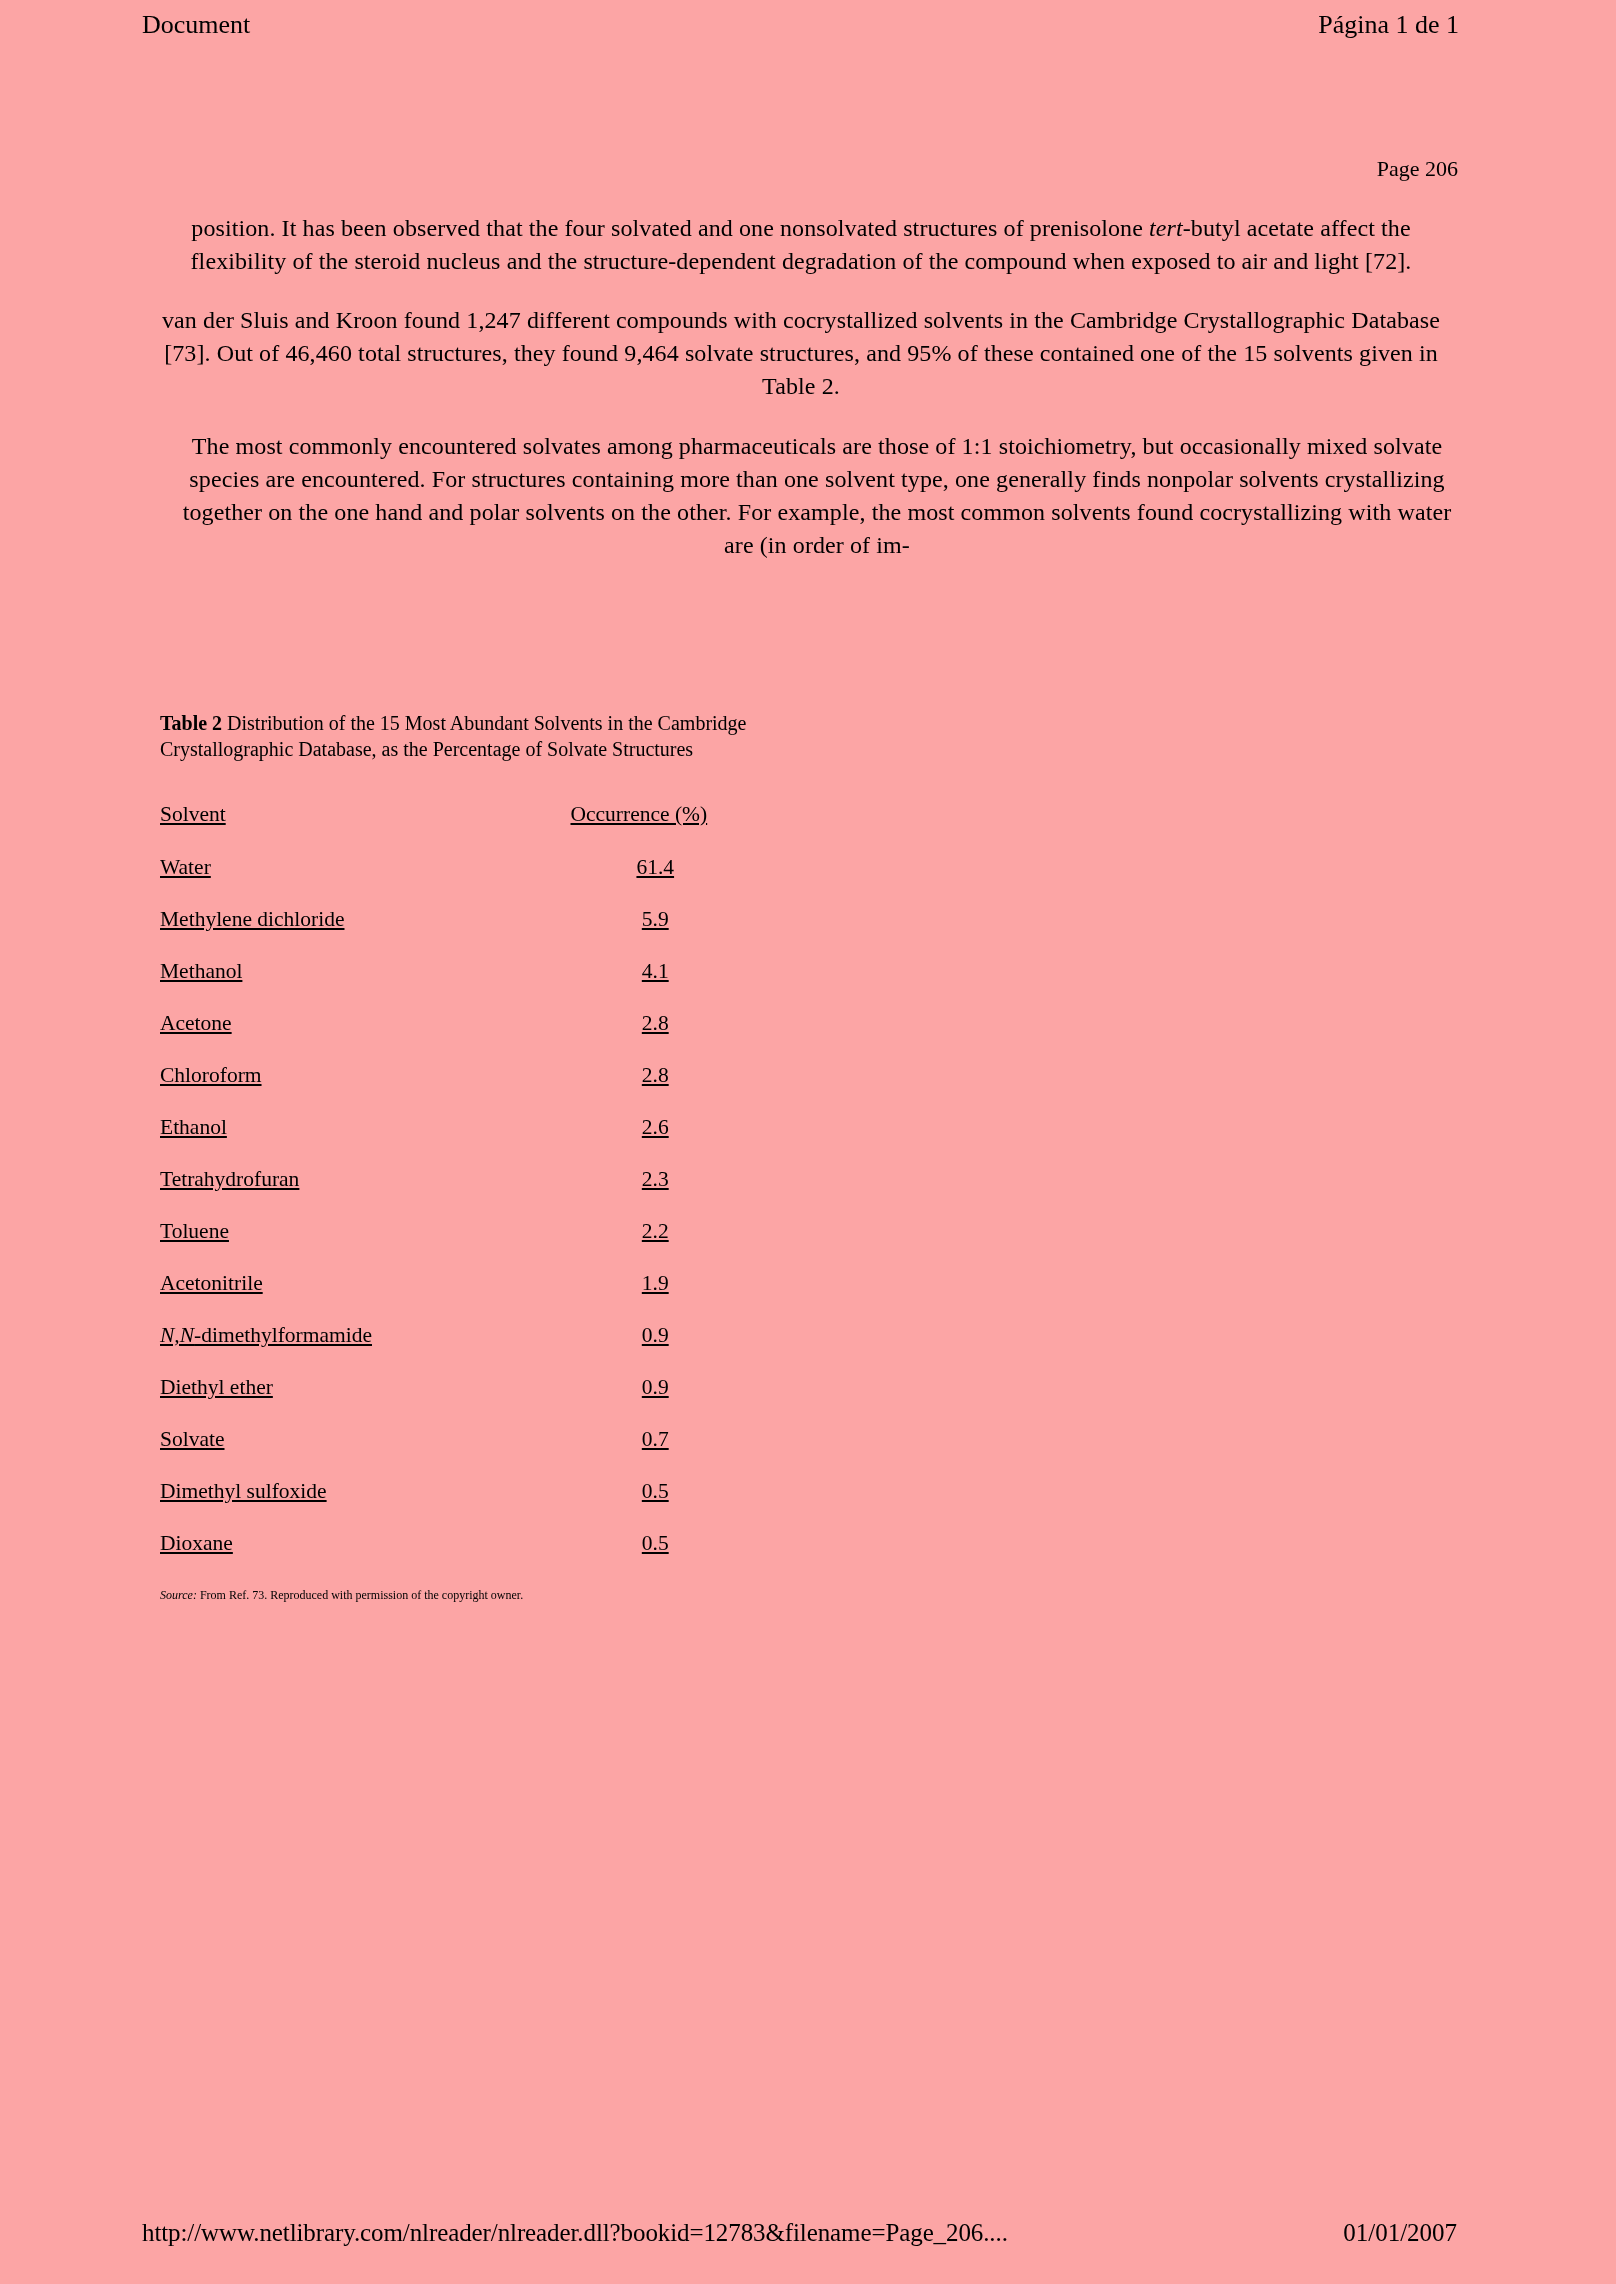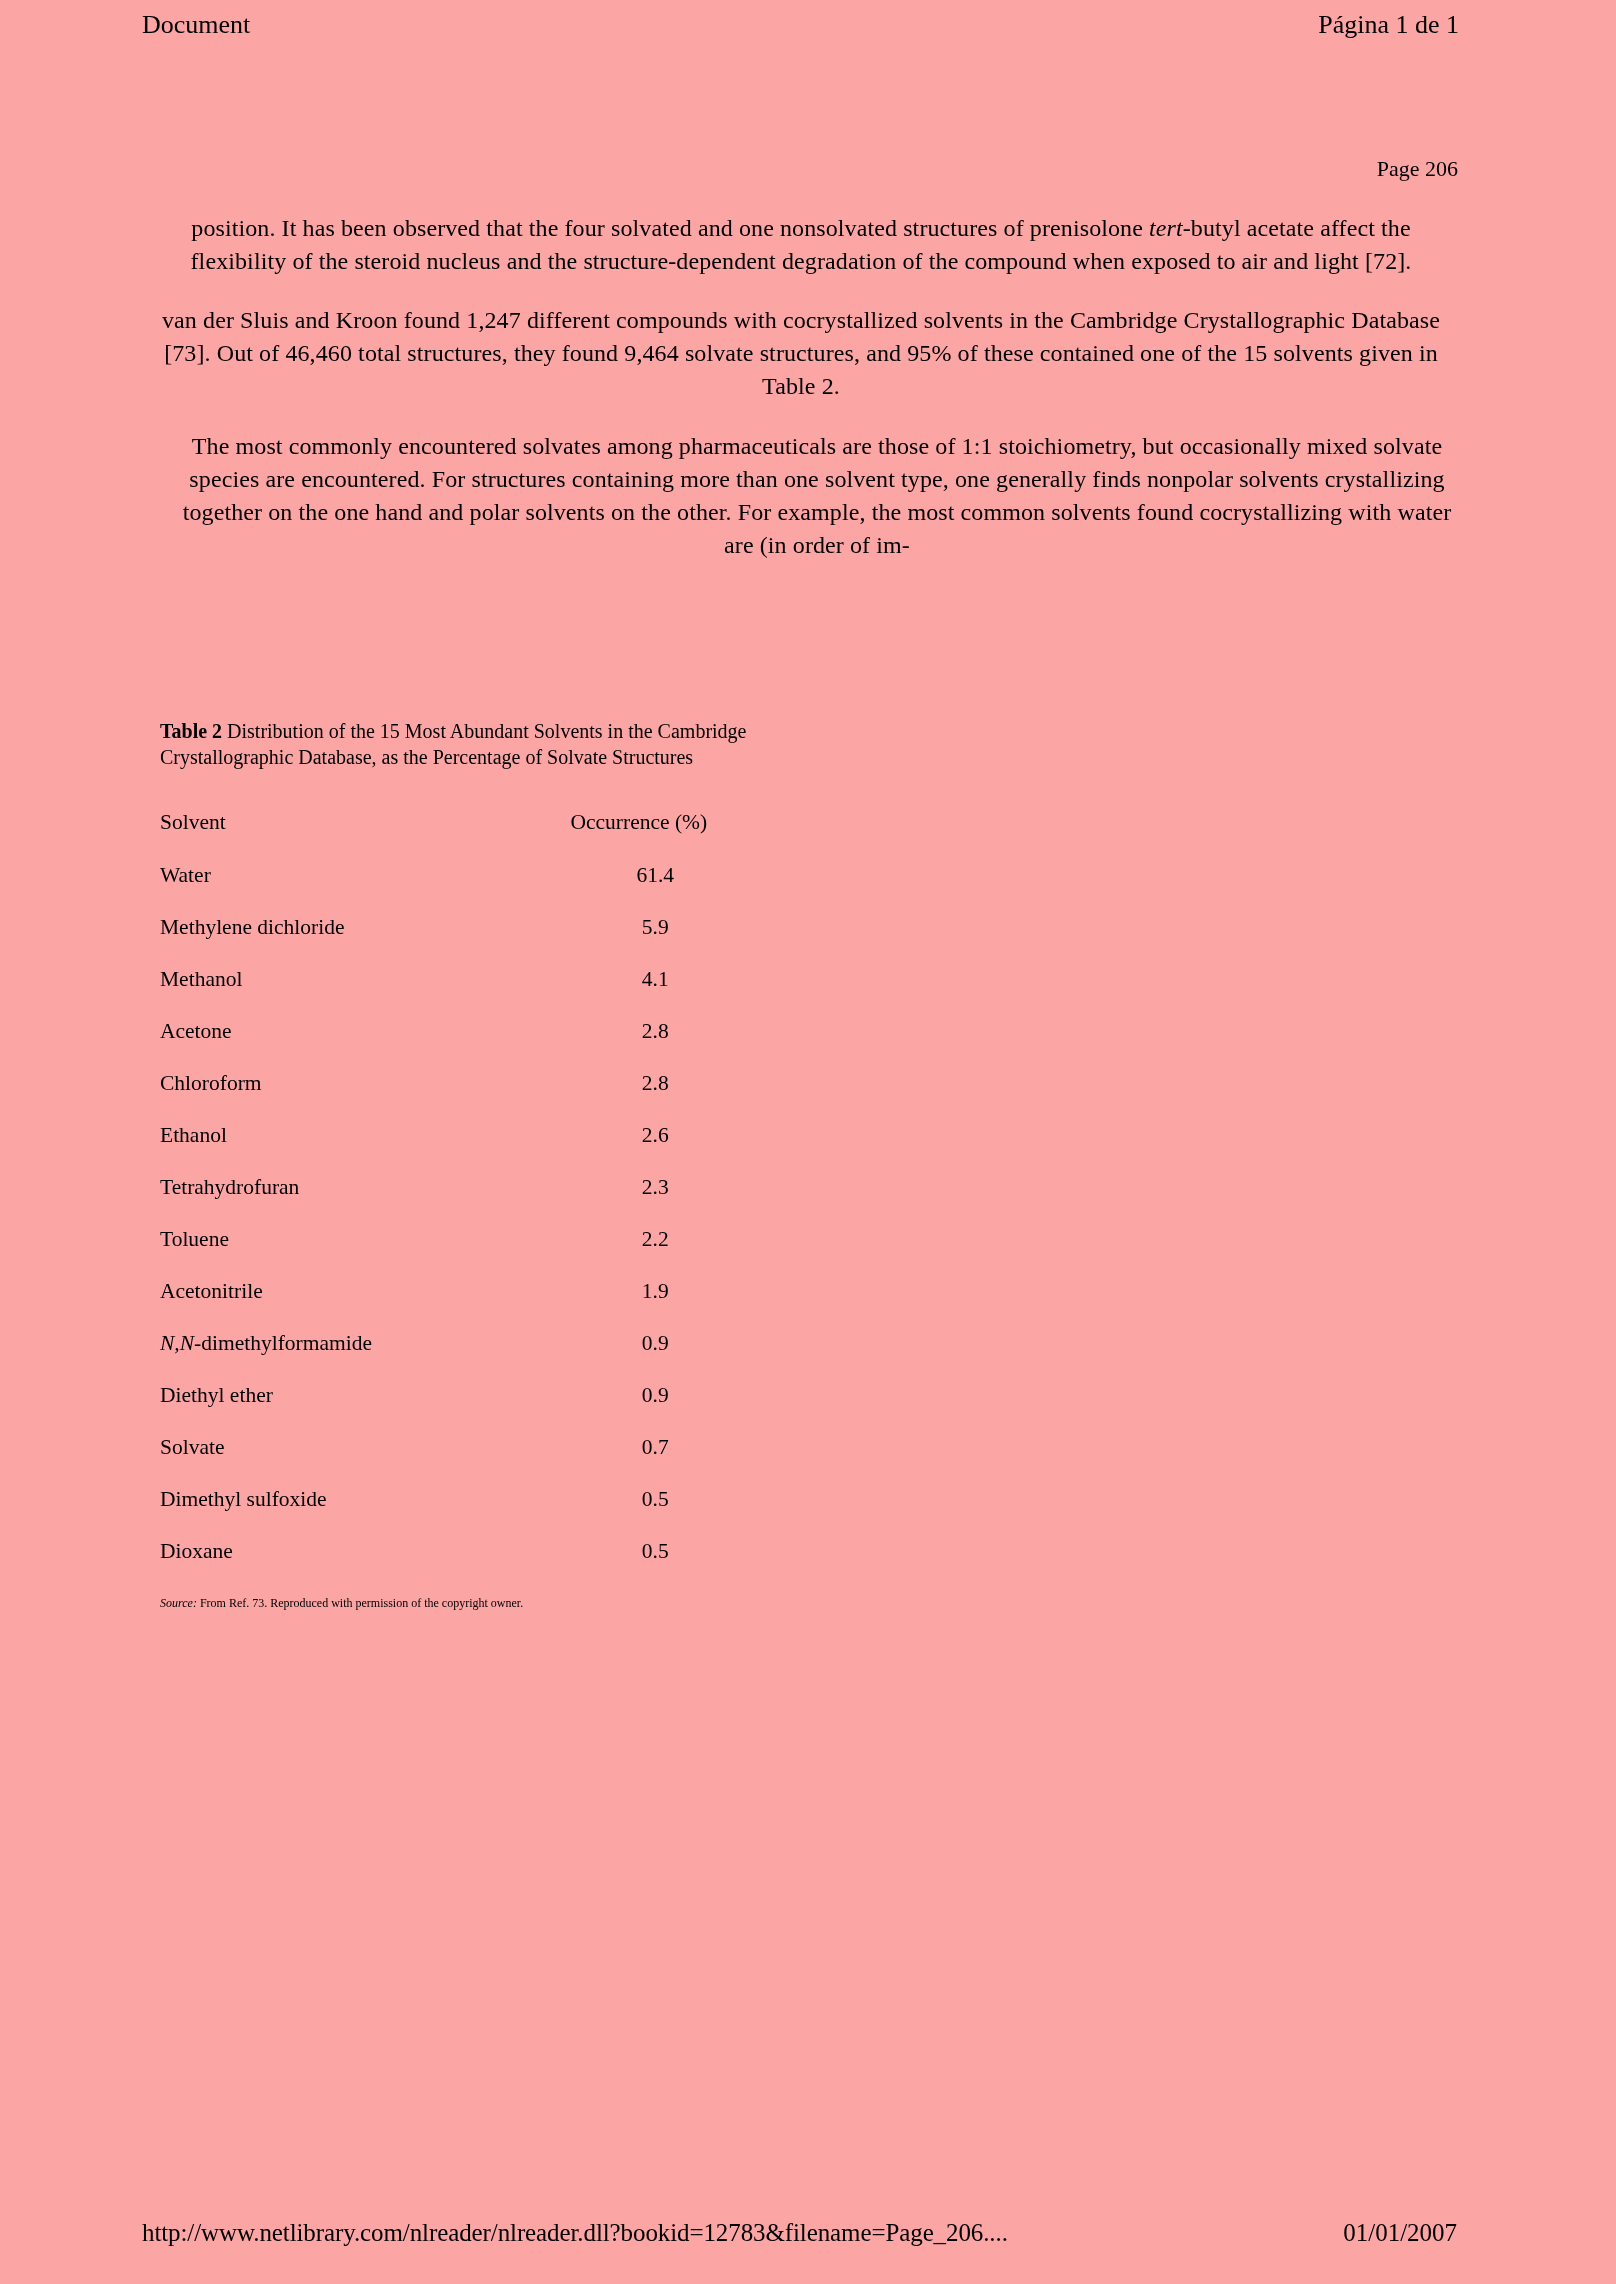--- a/index.html
+++ b/index.html
@@ -66,39 +66,40 @@
   
   .table-block {
     position: absolute;
     left: 160px;
     top: 710px;
     width: 716px;
   }
   .table-caption {
     font-size: 20px;
     line-height: 1.32;
-    margin: 8px 0 25px 0;
+    margin: 0 0 25px 0;
     max-width: 619px;
   }
   .table-caption .tnum { font-weight: bold; }
 
   table.solvent-table {
     border-collapse: collapse;
     width: 579px;
     table-layout: fixed;
   }
   table.solvent-table col.c1 { width: 404px; }
   table.solvent-table col.c2 { width: 176px; }
 
   table.solvent-table th,
   table.solvent-table td {
     border: none;
     padding: 0;
     font-weight: normal;
     vertical-align: baseline;
+    text-decoration: underline;
   }
   table.solvent-table th {
     font-size: 21.5px;
     text-align: left;
     height: 53px;
     line-height: 53px;
   }
   table.solvent-table th.num-head {
     text-align: left;
     padding-left: 6.5px;

